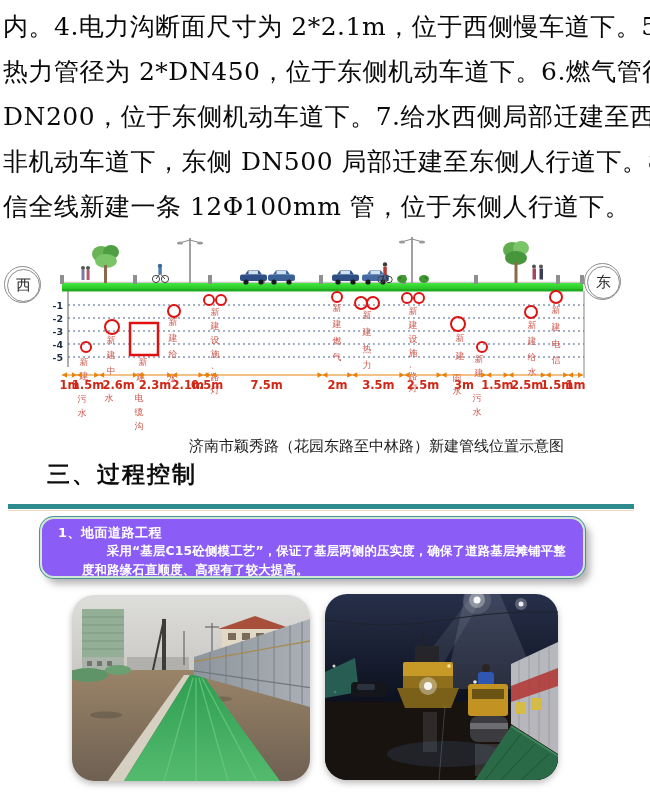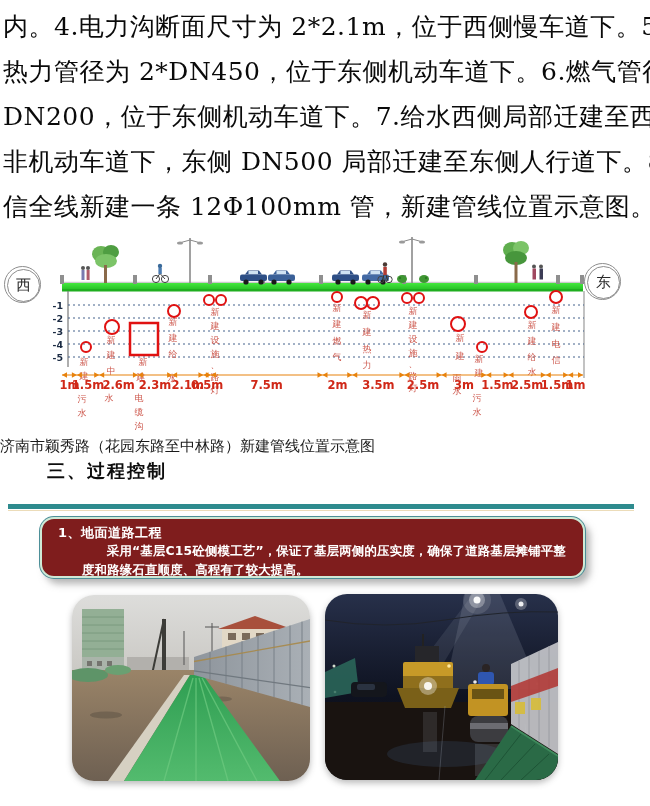--- a/index.html
+++ b/index.html
@@ -16,31 +16,31 @@
   #diagram{position:absolute;left:0;top:228px;width:650px;height:206px;}
   #diagram svg{position:absolute;left:0;top:0;}
   .badge{position:absolute;width:37px;height:37px;border:1.5px solid #8d8d8d;border-radius:50%;
          padding:2px;box-sizing:border-box;background:#fff;}
   .badge-inner{width:100%;height:100%;border:1.2px solid #8d8d8d;border-radius:50%;
          display:flex;align-items:center;justify-content:center;
          font-family:"DejaVu Serif","Liberation Serif",serif;font-size:15px;color:#2a2a2a;}
   #badge-west{left:4px;top:266px;}
   #badge-east{left:584px;top:263px;}
 
-  #caption{position:absolute;left:0;top:437px;width:564px;text-align:left;
+  #caption{position:absolute;left:0;top:437px;width:564px;text-align:right;
            font-family:"DejaVu Serif","Liberation Serif",serif;font-size:15px;color:#1a1a1a;}
 
-  #heading{position:absolute;left:47px;top:459px;font-size:18px;font-weight:bold;color:#0d0d0d;
+  #heading{position:absolute;left:47px;top:459px;font-size:23px;font-weight:bold;color:#0d0d0d;
            letter-spacing:2px;text-align:center;}
 
   
   #slide-strip{position:absolute;left:8px;top:504px;width:626px;height:5px;background:#2e8b8e;}
   #slide-hairline{position:absolute;left:8px;top:510px;width:626px;height:1px;background:#ecdcb9;}
   #slide-box{position:absolute;left:40px;top:517px;width:545px;height:61px;box-sizing:border-box;
-             background:#7f1d1d;border:2px solid #cfe9d6;border-radius:14px;
+             background:#8b5cf6;border:2px solid #cfe9d6;border-radius:14px;
              box-shadow:0 0 0 1px #4c8f98, 5px 6px 7px rgba(110,110,110,.5);
              color:#ffffff;padding:5px 15px 0 16px;}
   #slide-title{font-size:13px;font-weight:bold;letter-spacing:.5px;}
   #slide-body{font-size:12.4px;font-weight:bold;line-height:1.52;text-indent:2em;margin-top:0px;
               letter-spacing:.2px;margin-left:24px;}
 
   
   .photo{position:absolute;border-radius:22px;overflow:hidden;box-shadow:0 3px 6px rgba(60,60,60,.35);}
   #photo-day{left:72px;top:595px;width:238px;height:186px;}
   #photo-night{left:325px;top:594px;width:233px;height:186px;}
@@ -49,21 +49,21 @@
 </head>
 <body>
 
 <div id="page">
 
   <div id="para">
     <div class="pline">内。4.电力沟断面尺寸为 2*2.1m，位于西侧慢车道下。5.</div>
     <div class="pline">热力管径为 2*DN450，位于东侧机动车道下。6.燃气管径为</div>
     <div class="pline">DN200，位于东侧机动车道下。7.给水西侧局部迁建至西侧</div>
     <div class="pline">非机动车道下，东侧 DN500 局部迁建至东侧人行道下。8.通</div>
-    <div class="pline">信全线新建一条 12Φ100mm 管，新建管线位置示意图。</div>
+    <div class="pline">信全线新建一条 12Φ100mm 管，位于东侧人行道下。</div>
   </div>
 
   <div id="diagram">
     <svg width="650" height="206" viewBox="0 0 650 206">
       <defs>
         <linearGradient id="roadG" x1="0" y1="0" x2="0" y2="1">
           <stop offset="0" stop-color="#45e83e"></stop>
             <stop offset="1" stop-color="#29c428"></stop>
         </linearGradient>
       </defs>

